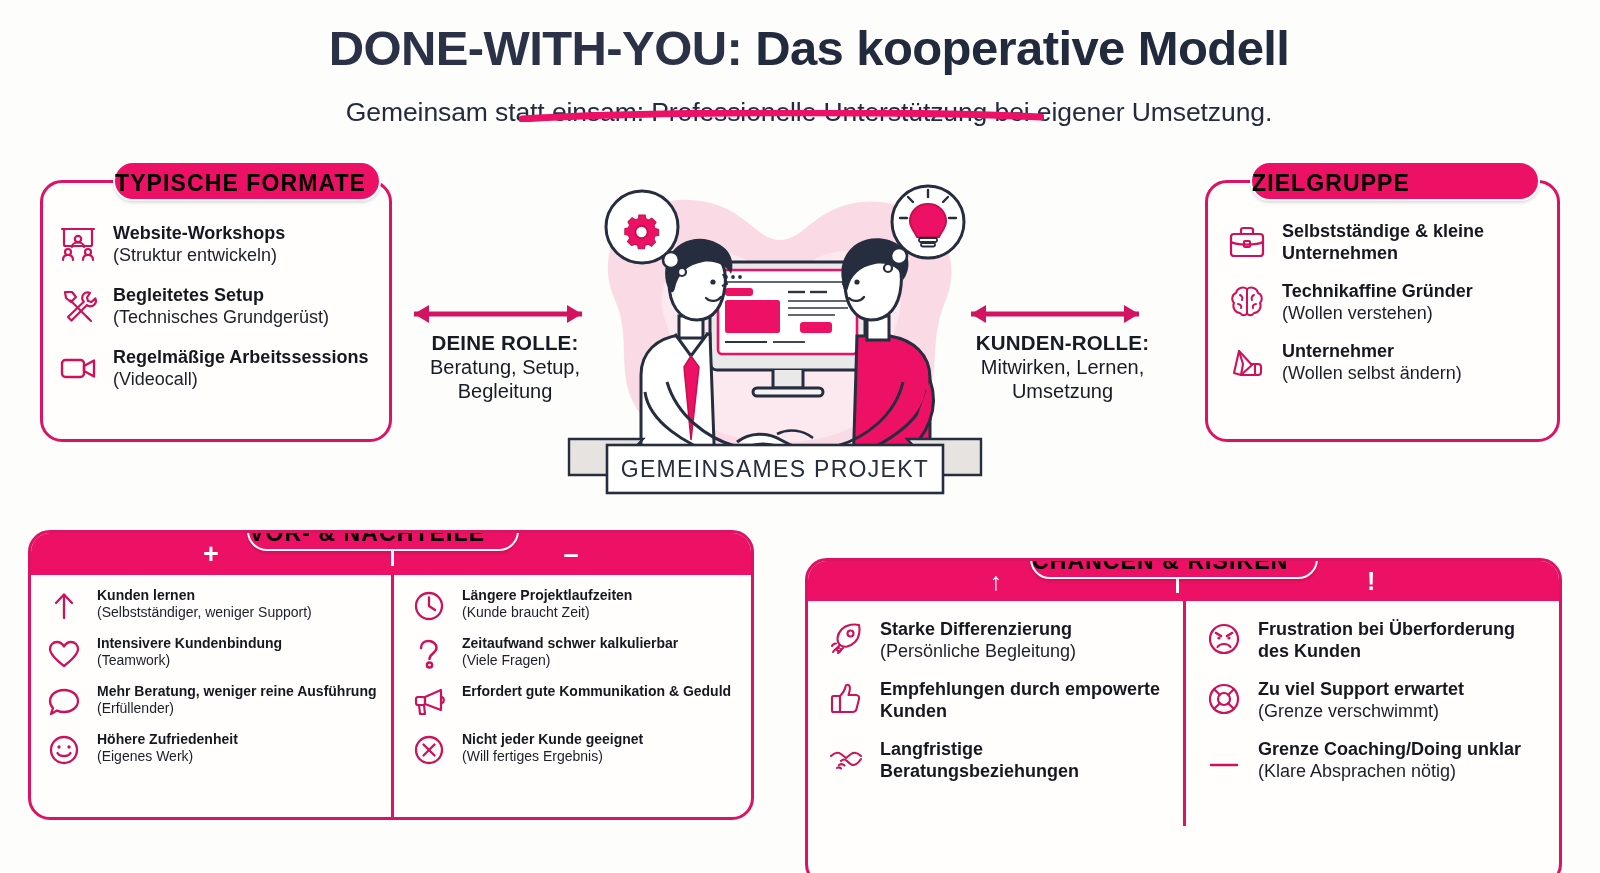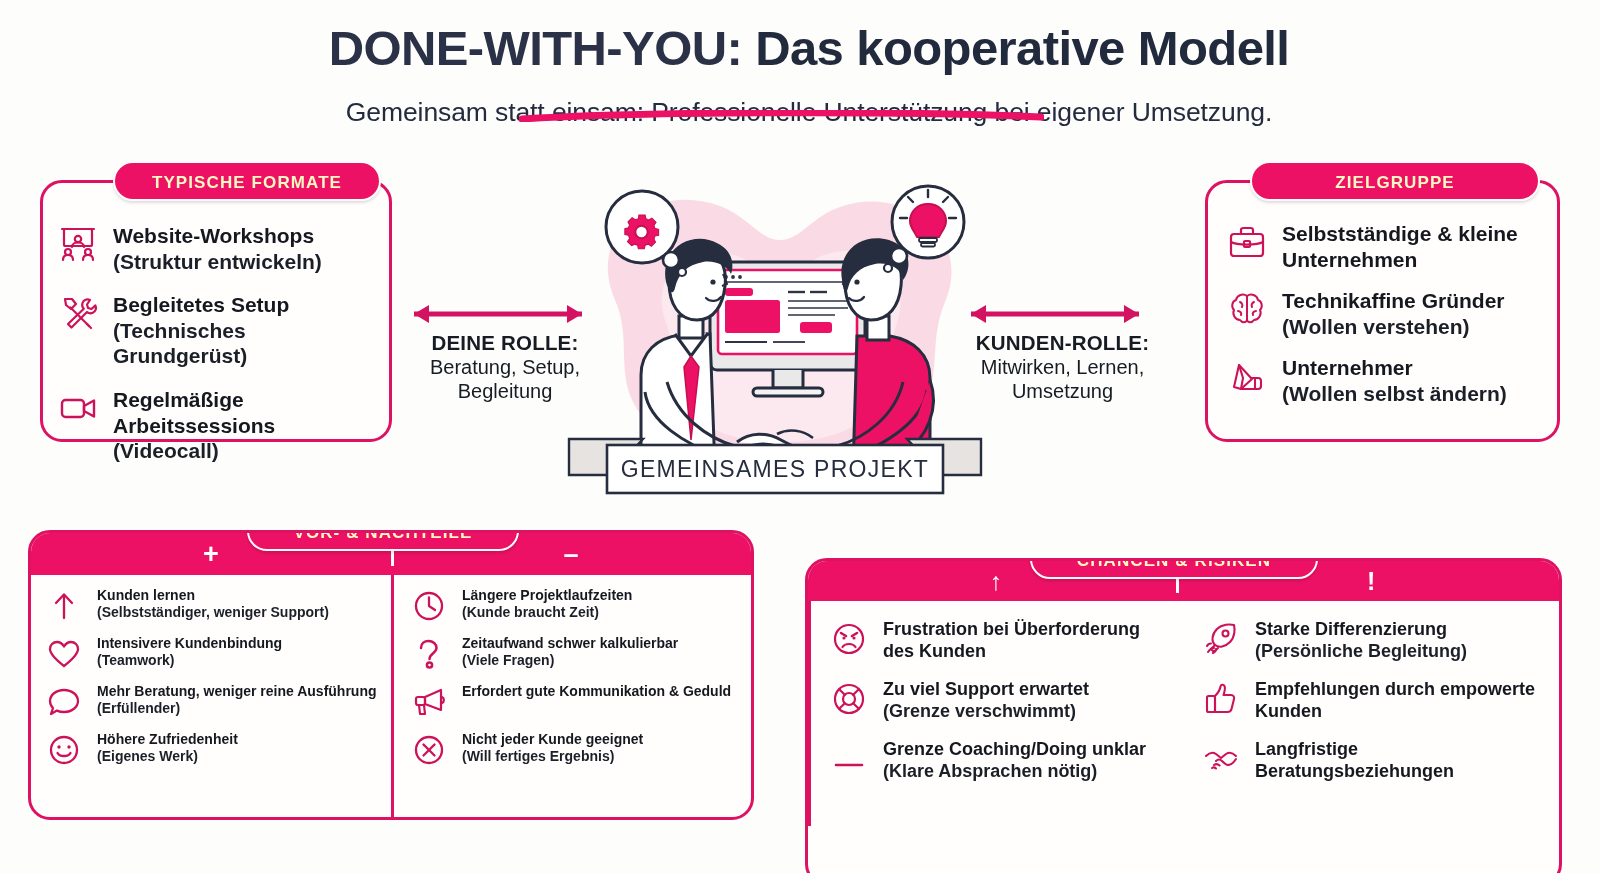--- a/index.html
+++ b/index.html
@@ -53,26 +53,26 @@
   
   .panel {
     position: absolute;
     border: 3px solid #dd1262;
     border-radius: 22px;
     background: #fffefd;
   }
   .panel-tab {
     position: absolute;
     background: #ec1164;
-    color: #fef9c3;
+    color: #000000;
     font-weight: bold;
     border-radius: 22px;
-    font-size: 17px;
+    font-size: 23px;
     letter-spacing: 1.1px;
-    text-align: center;
+    text-align: left;
     line-height: 40px;
     height: 40px;
     z-index: 6;
     box-shadow: 0 2px 3px rgba(0,0,0,0.13);
     border: 2px solid #fffefd;
   }
 
   
   .rows { padding: 0; }
   .row {
@@ -83,27 +83,27 @@
   .row .ico {
     flex: 0 0 auto;
     width: 42px;
     height: 42px;
     display: flex;
     align-items: center;
     justify-content: center;
     margin-top: 2px;
   }
   .row .txt {
-    font-size: 21px;
+    font-size: 18px;
     line-height: 1.22;
     color: #15181f;
     padding-top: 2px;
   }
   .row .txt b { font-weight: bold; }
-  .row .txt .sub { font-weight: bold; color: #1b1f28; }
+  .row .txt .sub { font-weight: normal; color: #1b1f28; }
 
   
   #panel-formate { left: 40px; top: 180px; width: 352px; height: 262px; }
   #tab-formate { left: 70px; top: -22px; width: 268px; }
   #panel-formate .rows { padding: 38px 16px 0 14px; }
   #panel-formate .row { margin-bottom: 16px; }
 
   
   #panel-zielgruppe { left: 1205px; top: 180px; width: 355px; height: 262px; }
   #tab-zielgruppe { left: 42px; top: -22px; width: 290px; }
@@ -627,20 +627,68 @@
 <div id="panel-chancen" class="panel">
   <div id="tab-chancen" class="panel-tab">CHANCEN &amp; RISIKEN</div>
 
   <div class="hdr">
     <div class="half">↑</div>
     <div class="vsep"></div>
     <div class="half">!</div>
   </div>
 
   <div id="ch-body">
+    <div class="col left">
+
+      <div class="row">
+        <span class="ico">
+          <svg width="36" height="36" viewBox="0 0 36 36" fill="none" stroke="#cc1259" stroke-width="2.1" stroke-linecap="round" stroke-linejoin="round">
+            <path d="M12,24 C8,20 9,13 14,8 C19,3 27,3 31,4 C32,8 32,16 27,21 C22,26 16,27 12,24 Z"></path>
+            <circle cx="22.5" cy="12.5" r="3"></circle>
+            <path d="M12,24 L8,28 L11,31 L15,27"></path>
+            <path d="M5,31 C7,28 9,27 11,27"></path>
+            <path d="M4,25 C5,23 6.5,22.5 8,22.5"></path>
+            <path d="M10,32 C12,31 13,29.5 13,28"></path>
+          </svg>
+        </span>
+        <span class="txt">
+          <b>Starke Differenzierung</b><br>
+          <span class="sub">(Persönliche Begleitung)</span>
+        </span>
+      </div>
+
+      <div class="row">
+        <span class="ico">
+          <svg width="36" height="36" viewBox="0 0 36 36" fill="none" stroke="#cc1259" stroke-width="2.1" stroke-linecap="round" stroke-linejoin="round">
+            <path d="M12,15 C14,13 17,9 17.5,5.5 C17.8,3.5 20.5,3 21.5,5 C22.5,7 21.5,11 20.5,14 L28,14 C30.5,14 31.5,16 31,18 L28.5,28 C28,30 26.5,31 24.5,31 L12,31 Z"></path>
+            <rect x="4" y="15" width="8" height="16" rx="1.5"></rect>
+          </svg>
+        </span>
+        <span class="txt">
+          <b>Empfehlungen durch empowerte Kunden</b>
+        </span>
+      </div>
+
+      <div class="row">
+        <span class="ico">
+          <svg width="36" height="36" viewBox="0 0 36 36" fill="none" stroke="#cc1259" stroke-width="2.1" stroke-linecap="round" stroke-linejoin="round">
+            <path d="M3,15 C6,12 10,11 13,13 L18,17 L23,13 C26,11 30,12 33,15"></path>
+            <path d="M13,20 C15,18 17,18 19,20 C21,22 23,24 25,24"></path>
+            <path d="M11,24 C13,22.5 15,23 16.5,24.5"></path>
+            <path d="M9,27 C10.5,26 12,26.5 13,27.5"></path>
+            <path d="M25,24 C28,24 31,21 33,18"></path>
+          </svg>
+        </span>
+        <span class="txt">
+          <b>Langfristige Beratungsbeziehungen</b>
+        </span>
+      </div>
+
+    </div>
+
     <div class="col right">
 
       <div class="row">
         <span class="ico">
           <svg width="36" height="36" viewBox="0 0 36 36" fill="none" stroke="#cc1259" stroke-width="2.2" stroke-linecap="round" stroke-linejoin="round">
             <circle cx="18" cy="18" r="14"></circle>
             <path d="M10,12 L15,15" stroke-width="2.6"></path>
             <path d="M26,12 L21,15" stroke-width="2.6"></path>
             <circle cx="13" cy="17" r="1.6" fill="#cc1259" stroke="none"></circle>
             <circle cx="23" cy="17" r="1.6" fill="#cc1259" stroke="none"></circle>
@@ -675,62 +723,14 @@
             <line x1="5" y1="24" x2="31" y2="24"></line>
           </svg>
         </span>
         <span class="txt">
           <b>Grenze Coaching/Doing unklar</b><br>
           <span class="sub">(Klare Absprachen nötig)</span>
         </span>
       </div>
 
     </div>
-
-    <div class="col left">
-
-      <div class="row">
-        <span class="ico">
-          <svg width="36" height="36" viewBox="0 0 36 36" fill="none" stroke="#cc1259" stroke-width="2.1" stroke-linecap="round" stroke-linejoin="round">
-            <path d="M12,24 C8,20 9,13 14,8 C19,3 27,3 31,4 C32,8 32,16 27,21 C22,26 16,27 12,24 Z"></path>
-            <circle cx="22.5" cy="12.5" r="3"></circle>
-            <path d="M12,24 L8,28 L11,31 L15,27"></path>
-            <path d="M5,31 C7,28 9,27 11,27"></path>
-            <path d="M4,25 C5,23 6.5,22.5 8,22.5"></path>
-            <path d="M10,32 C12,31 13,29.5 13,28"></path>
-          </svg>
-        </span>
-        <span class="txt">
-          <b>Starke Differenzierung</b><br>
-          <span class="sub">(Persönliche Begleitung)</span>
-        </span>
-      </div>
-
-      <div class="row">
-        <span class="ico">
-          <svg width="36" height="36" viewBox="0 0 36 36" fill="none" stroke="#cc1259" stroke-width="2.1" stroke-linecap="round" stroke-linejoin="round">
-            <path d="M12,15 C14,13 17,9 17.5,5.5 C17.8,3.5 20.5,3 21.5,5 C22.5,7 21.5,11 20.5,14 L28,14 C30.5,14 31.5,16 31,18 L28.5,28 C28,30 26.5,31 24.5,31 L12,31 Z"></path>
-            <rect x="4" y="15" width="8" height="16" rx="1.5"></rect>
-          </svg>
-        </span>
-        <span class="txt">
-          <b>Empfehlungen durch empowerte Kunden</b>
-        </span>
-      </div>
-
-      <div class="row">
-        <span class="ico">
-          <svg width="36" height="36" viewBox="0 0 36 36" fill="none" stroke="#cc1259" stroke-width="2.1" stroke-linecap="round" stroke-linejoin="round">
-            <path d="M3,15 C6,12 10,11 13,13 L18,17 L23,13 C26,11 30,12 33,15"></path>
-            <path d="M13,20 C15,18 17,18 19,20 C21,22 23,24 25,24"></path>
-            <path d="M11,24 C13,22.5 15,23 16.5,24.5"></path>
-            <path d="M9,27 C10.5,26 12,26.5 13,27.5"></path>
-            <path d="M25,24 C28,24 31,21 33,18"></path>
-          </svg>
-        </span>
-        <span class="txt">
-          <b>Langfristige Beratungsbeziehungen</b>
-        </span>
-      </div>
-
-    </div>
   </div>
 </div>
 
 </body></html>

